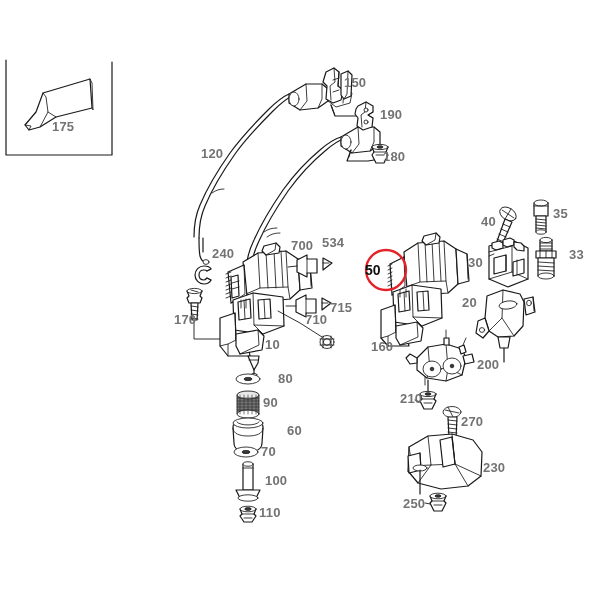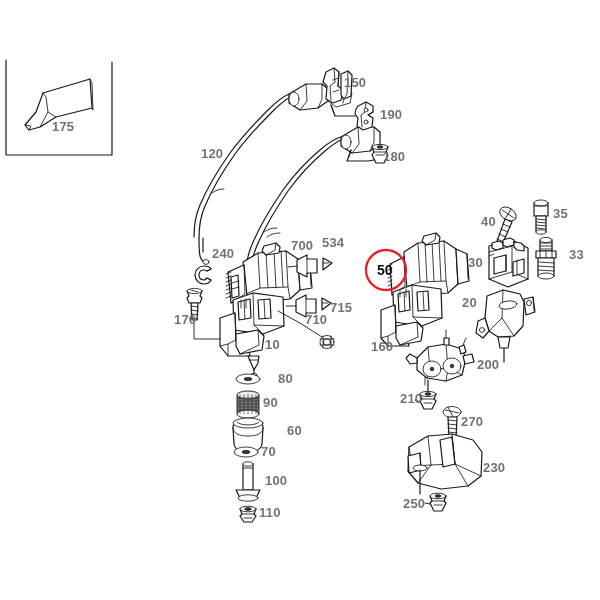--- a/index.html
+++ b/index.html
@@ -420,21 +420,21 @@
   <div class="lbl" style="left:174px; top:313px;">170</div>
   <div class="lbl" style="left:265px; top:338px;">10</div>
 
   <div class="lbl" style="left:263px; top:372px;margin-left:15px;">80</div>
   <div class="lbl" style="left:263px; top:396px;">90</div>
   <div class="lbl" style="left:267px; top:424px;margin-left:20px;">60</div>
   <div class="lbl" style="left:261px; top:445px;">70</div>
   <div class="lbl" style="left:265px; top:474px;">100</div>
   <div class="lbl" style="left:259px; top:506px;">110</div>
 
-  <div class="callout-num" style="left:377px; top:262px;">50</div>
+  <div class="callout-num" style="left:365px; top:262px;">50</div>
 
   <div class="lbl" style="left:481px; top:215px;">40</div>
   <div class="lbl" style="left:553px; top:207px;">35</div>
   <div class="lbl" style="left:468px; top:256px;">30</div>
   <div class="lbl" style="left:569px; top:248px;">33</div>
   <div class="lbl" style="left:462px; top:296px;">20</div>
 
   <div class="lbl" style="left:477px; top:358px;">200</div>
   <div class="lbl" style="left:400px; top:392px;">210</div>
   <div class="lbl" style="left:461px; top:415px;">270</div>

